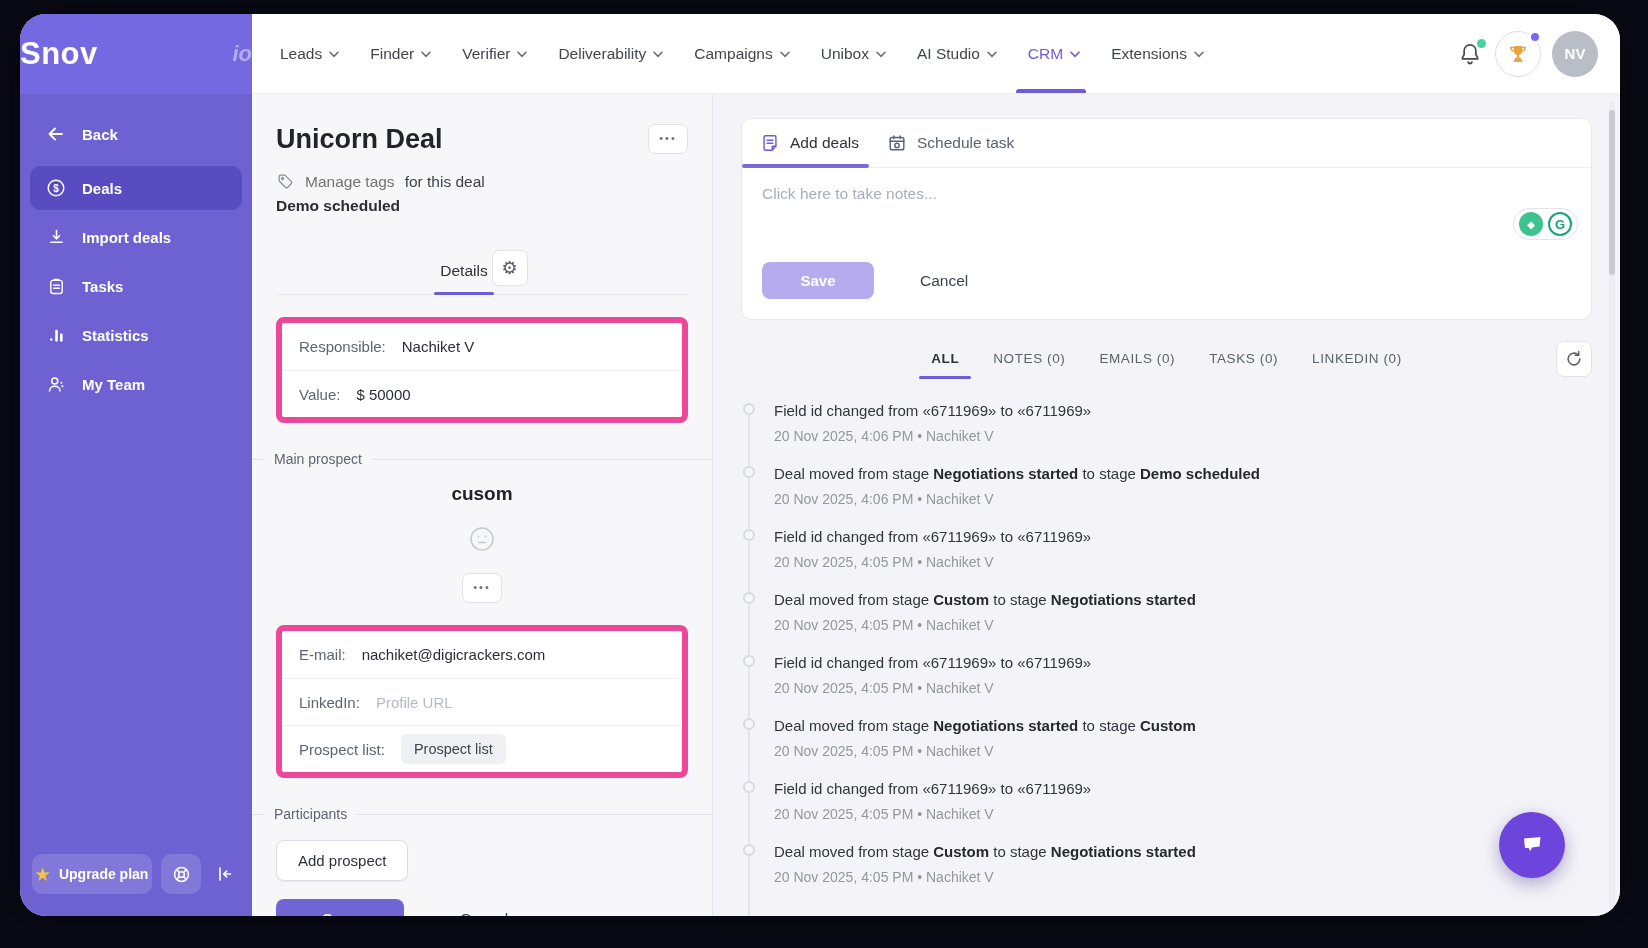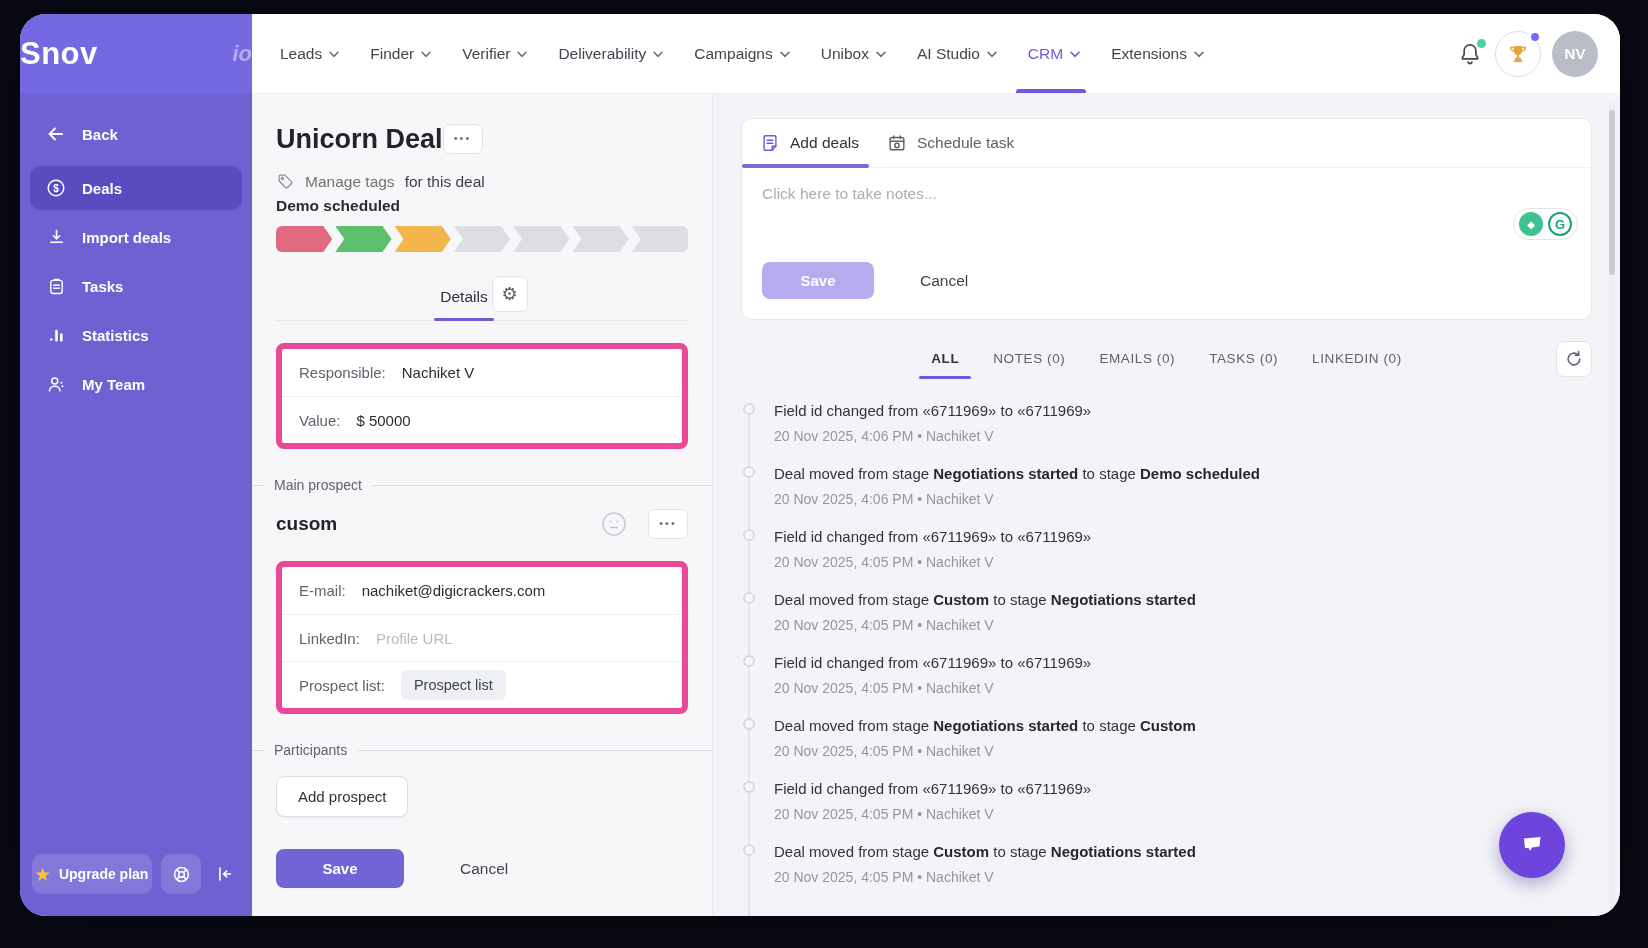--- a/index.html
+++ b/index.html
@@ -50,21 +50,21 @@
   .trophy-dot { position:absolute; right:-1px; top:-1px; width:12px; height:12px; border-radius:50%;
     background:#7b68ee; border:2px solid #fff; }
   .avatar { width:46px; height:46px; border-radius:50%; background:#b9bdc6; color:#fff;
     display:flex; align-items:center; justify-content:center; font-size:15px; font-weight:700; cursor:pointer; }
 
   .content { flex:1; display:flex; min-height:0; }
 
   
   .deal-panel { width:461px; flex:0 0 461px; background:#f7f7fa; border-right:1px solid #e6e7eb;
     padding:30px 24px 0; display:flex; flex-direction:column; overflow:hidden; }
-  .deal-header { display:flex; align-items:flex-start; }
+  .deal-header { display:flex; justify-content:space-between; align-items:flex-start; }
   .deal-title { font-size:27px; font-weight:700; color:#22242a; }
   .more-btn { width:40px; height:30px; background:#fff; border:1px solid #e2e3e8; border-radius:7px;
     color:#6a6f79; font-size:11px; letter-spacing:2px; display:flex; align-items:center; justify-content:center;
     cursor:pointer; padding-bottom:2px; }
   .tags-row { margin-top:17px; display:flex; align-items:center; gap:10px; font-size:15.5px; color:#3c3f46; }
   .tags-link { color:#737373; cursor:pointer; }
   .pipeline-label { margin-top:22px; font-size:14.5px; color:#8d929c; }
   .stage-name { margin-top:6px; font-size:15.5px; font-weight:700; color:#2b2d33; }
   .chevrons { margin-top:11px; display:flex; height:26px; column-gap:3px; }
   .chev { flex:1; clip-path:polygon(0 0, calc(100% - 9px) 0, 100% 50%, calc(100% - 9px) 100%, 0 100%, 9px 50%); }
@@ -82,21 +82,21 @@
   .field-group { margin-top:22px; background:#fff; border:6px solid #ec4899; border-radius:8px; }
   .field-row { display:flex; align-items:center; gap:16px; padding:0 17px; height:47px; font-size:15px; }
   .field-row + .field-row { border-top:1px solid #edeef2; }
   .field-label { color:#5e646e; }
   .field-value { color:#2b2d33; }
   .field-placeholder { color:#b6bac2; }
   .chip { background:#eef0f4; border-radius:6px; padding:7px 13px; font-size:14.5px; color:#3f434b; }
   .section-divider { margin-top:28px; display:flex; align-items:center; gap:10px; font-size:14px; color:#5e646e; }
   .section-divider::before { content:""; width:12px; height:1px; background:#dfe1e6; margin-left:-24px; }
   .section-divider::after { content:""; flex:1; height:1px; background:#dfe1e6; margin-right:-24px; }
-  .prospect-header { margin-top:16px; display:flex; align-items:center; gap:20px; }
+  .prospect-header { margin-top:16px; display:flex; align-items:center; gap:20px;flex-direction:column; }
   .prospect-name { flex:1; font-size:19px; font-weight:700; color:#22242a; }
   .smiley-btn { width:28px; height:28px; display:flex; align-items:center; justify-content:center; cursor:pointer; }
   .add-prospect-btn { margin-top:18px; align-self:flex-start; background:#fff; border:1px solid #dcdee4;
     border-radius:8px; padding:11px 21px; font-size:15px; color:#2f3237; cursor:pointer;
     box-shadow:0 1px 2px rgba(30,32,40,.05); }
   .deal-footer { margin-top:auto; padding:18px 0 28px; display:flex; align-items:center; gap:56px; }
   .save-btn { width:128px; padding:11px 0; text-align:center; background:#7165d6; color:#fff;
     font-size:15px; font-weight:700; border-radius:8px; cursor:pointer; }
   .cancel-link { font-size:15.5px; color:#3f434b; cursor:pointer; }
 

